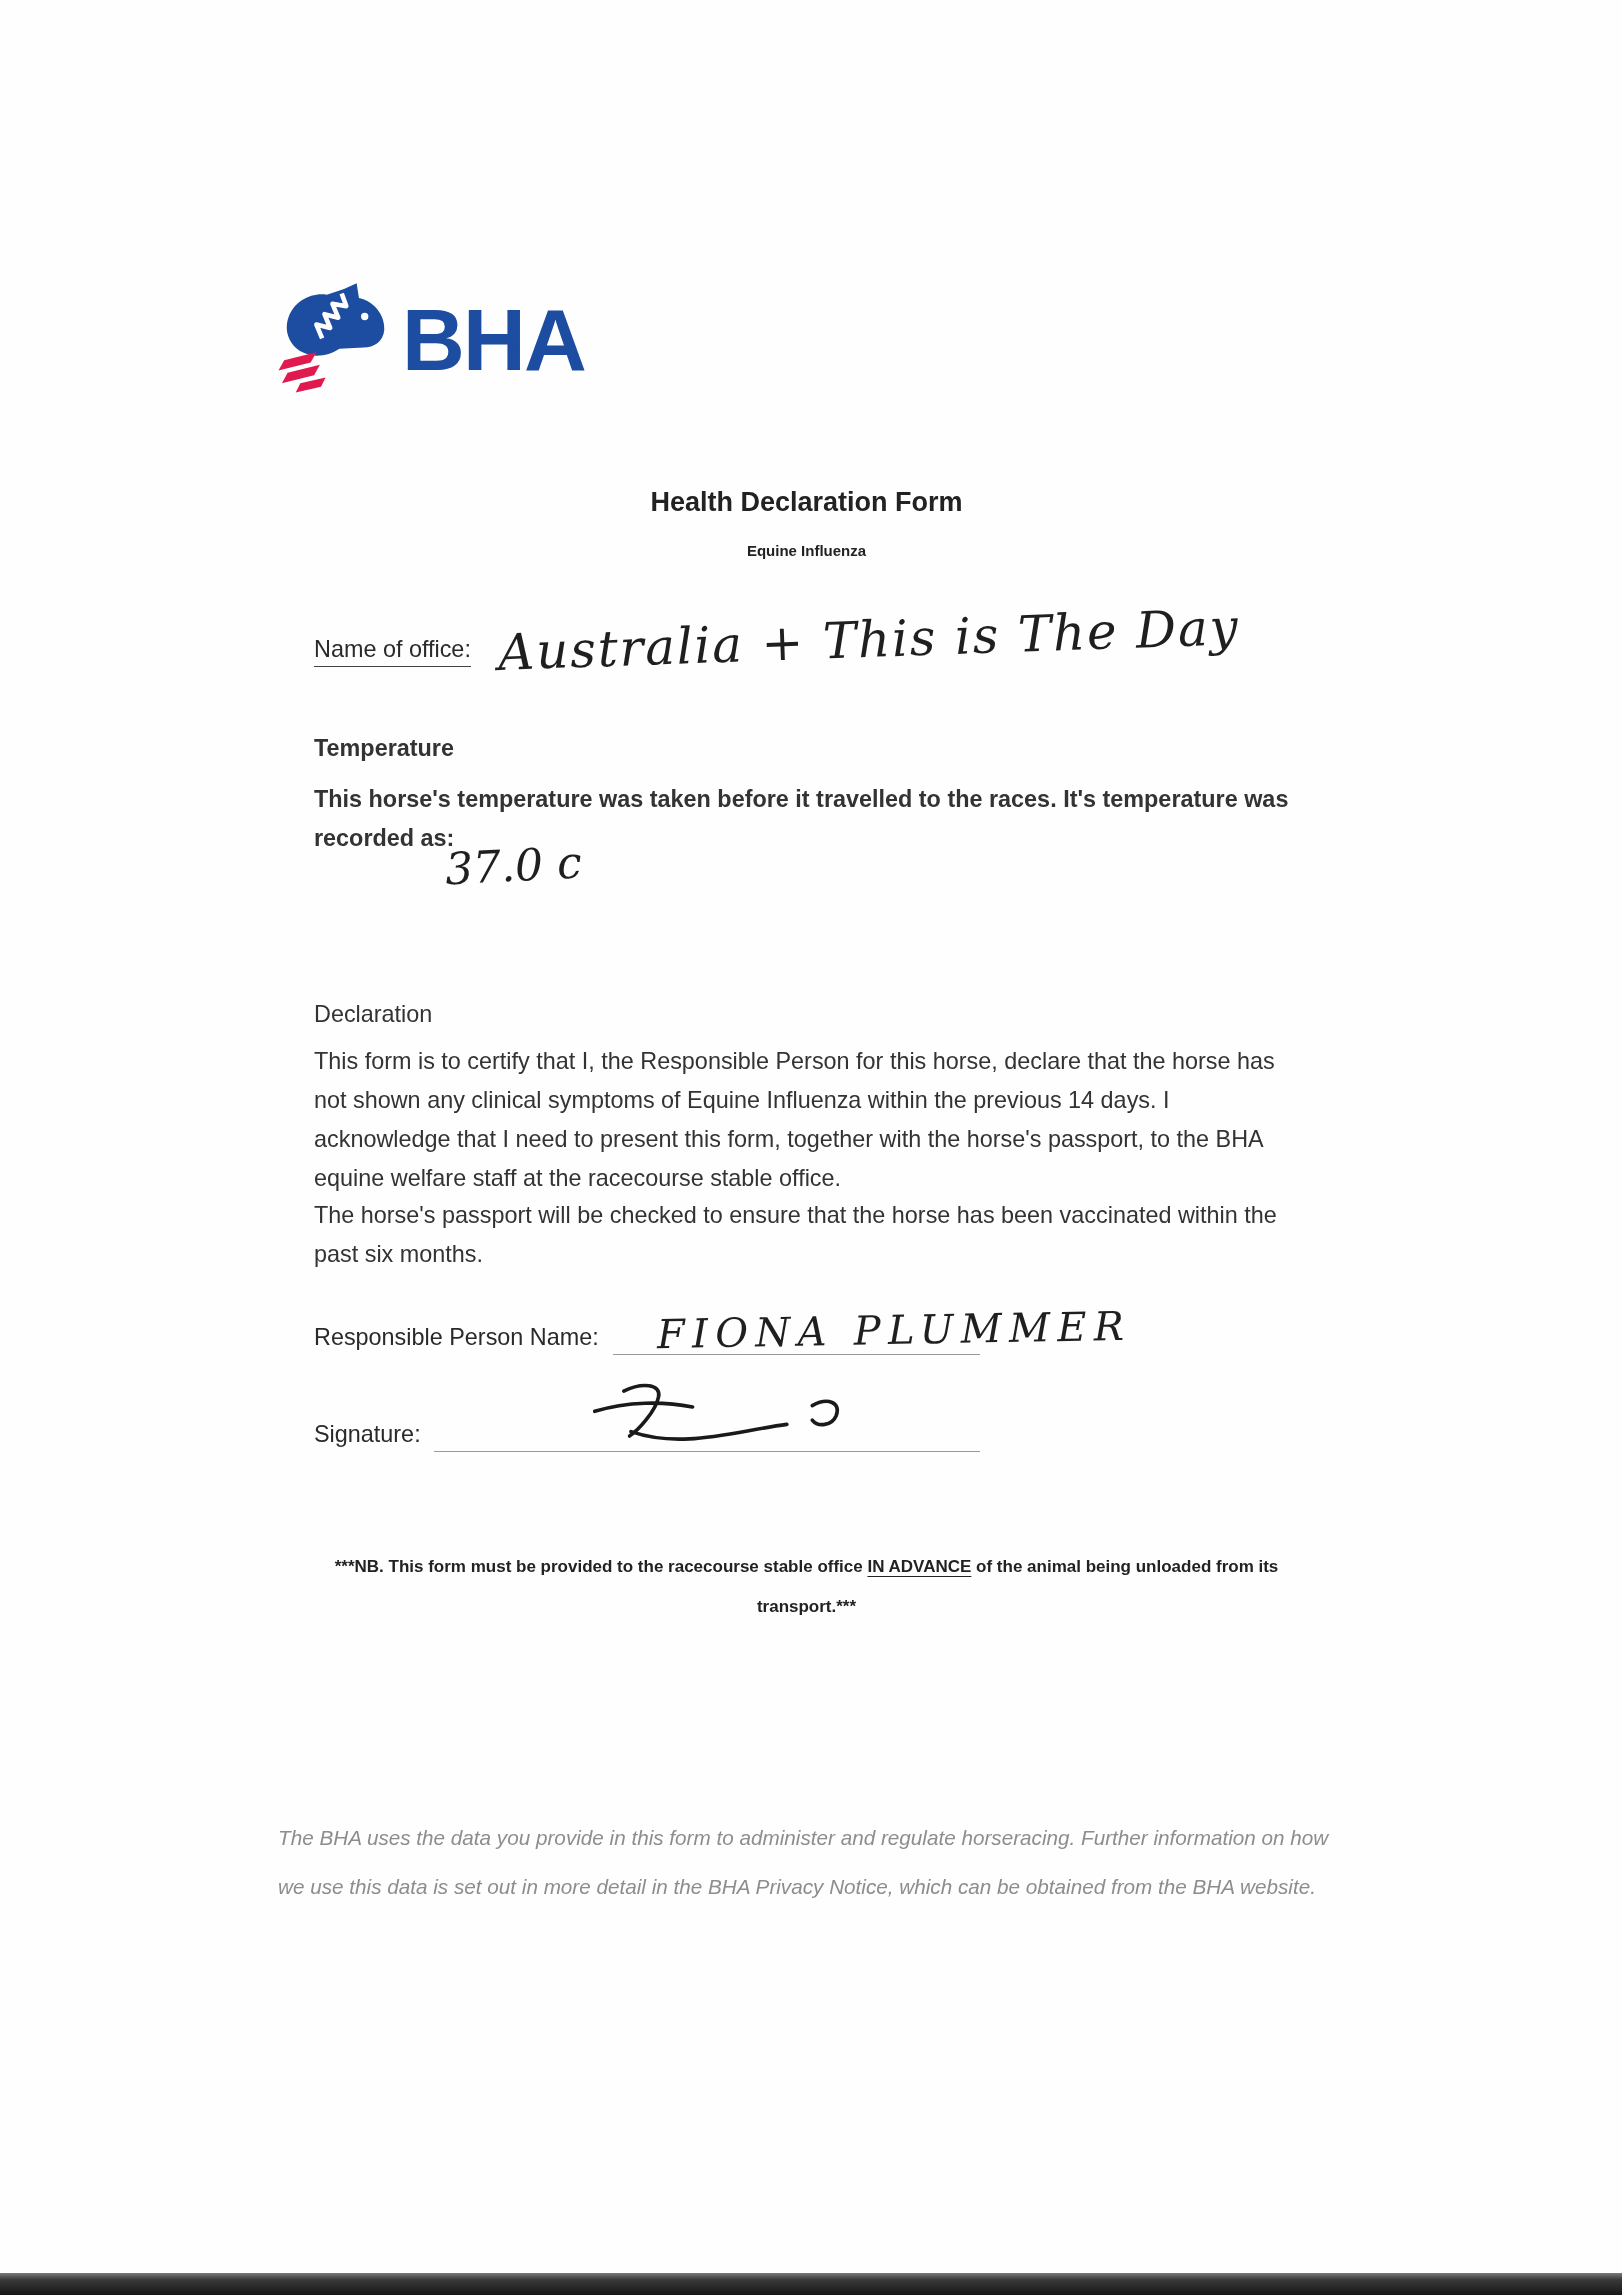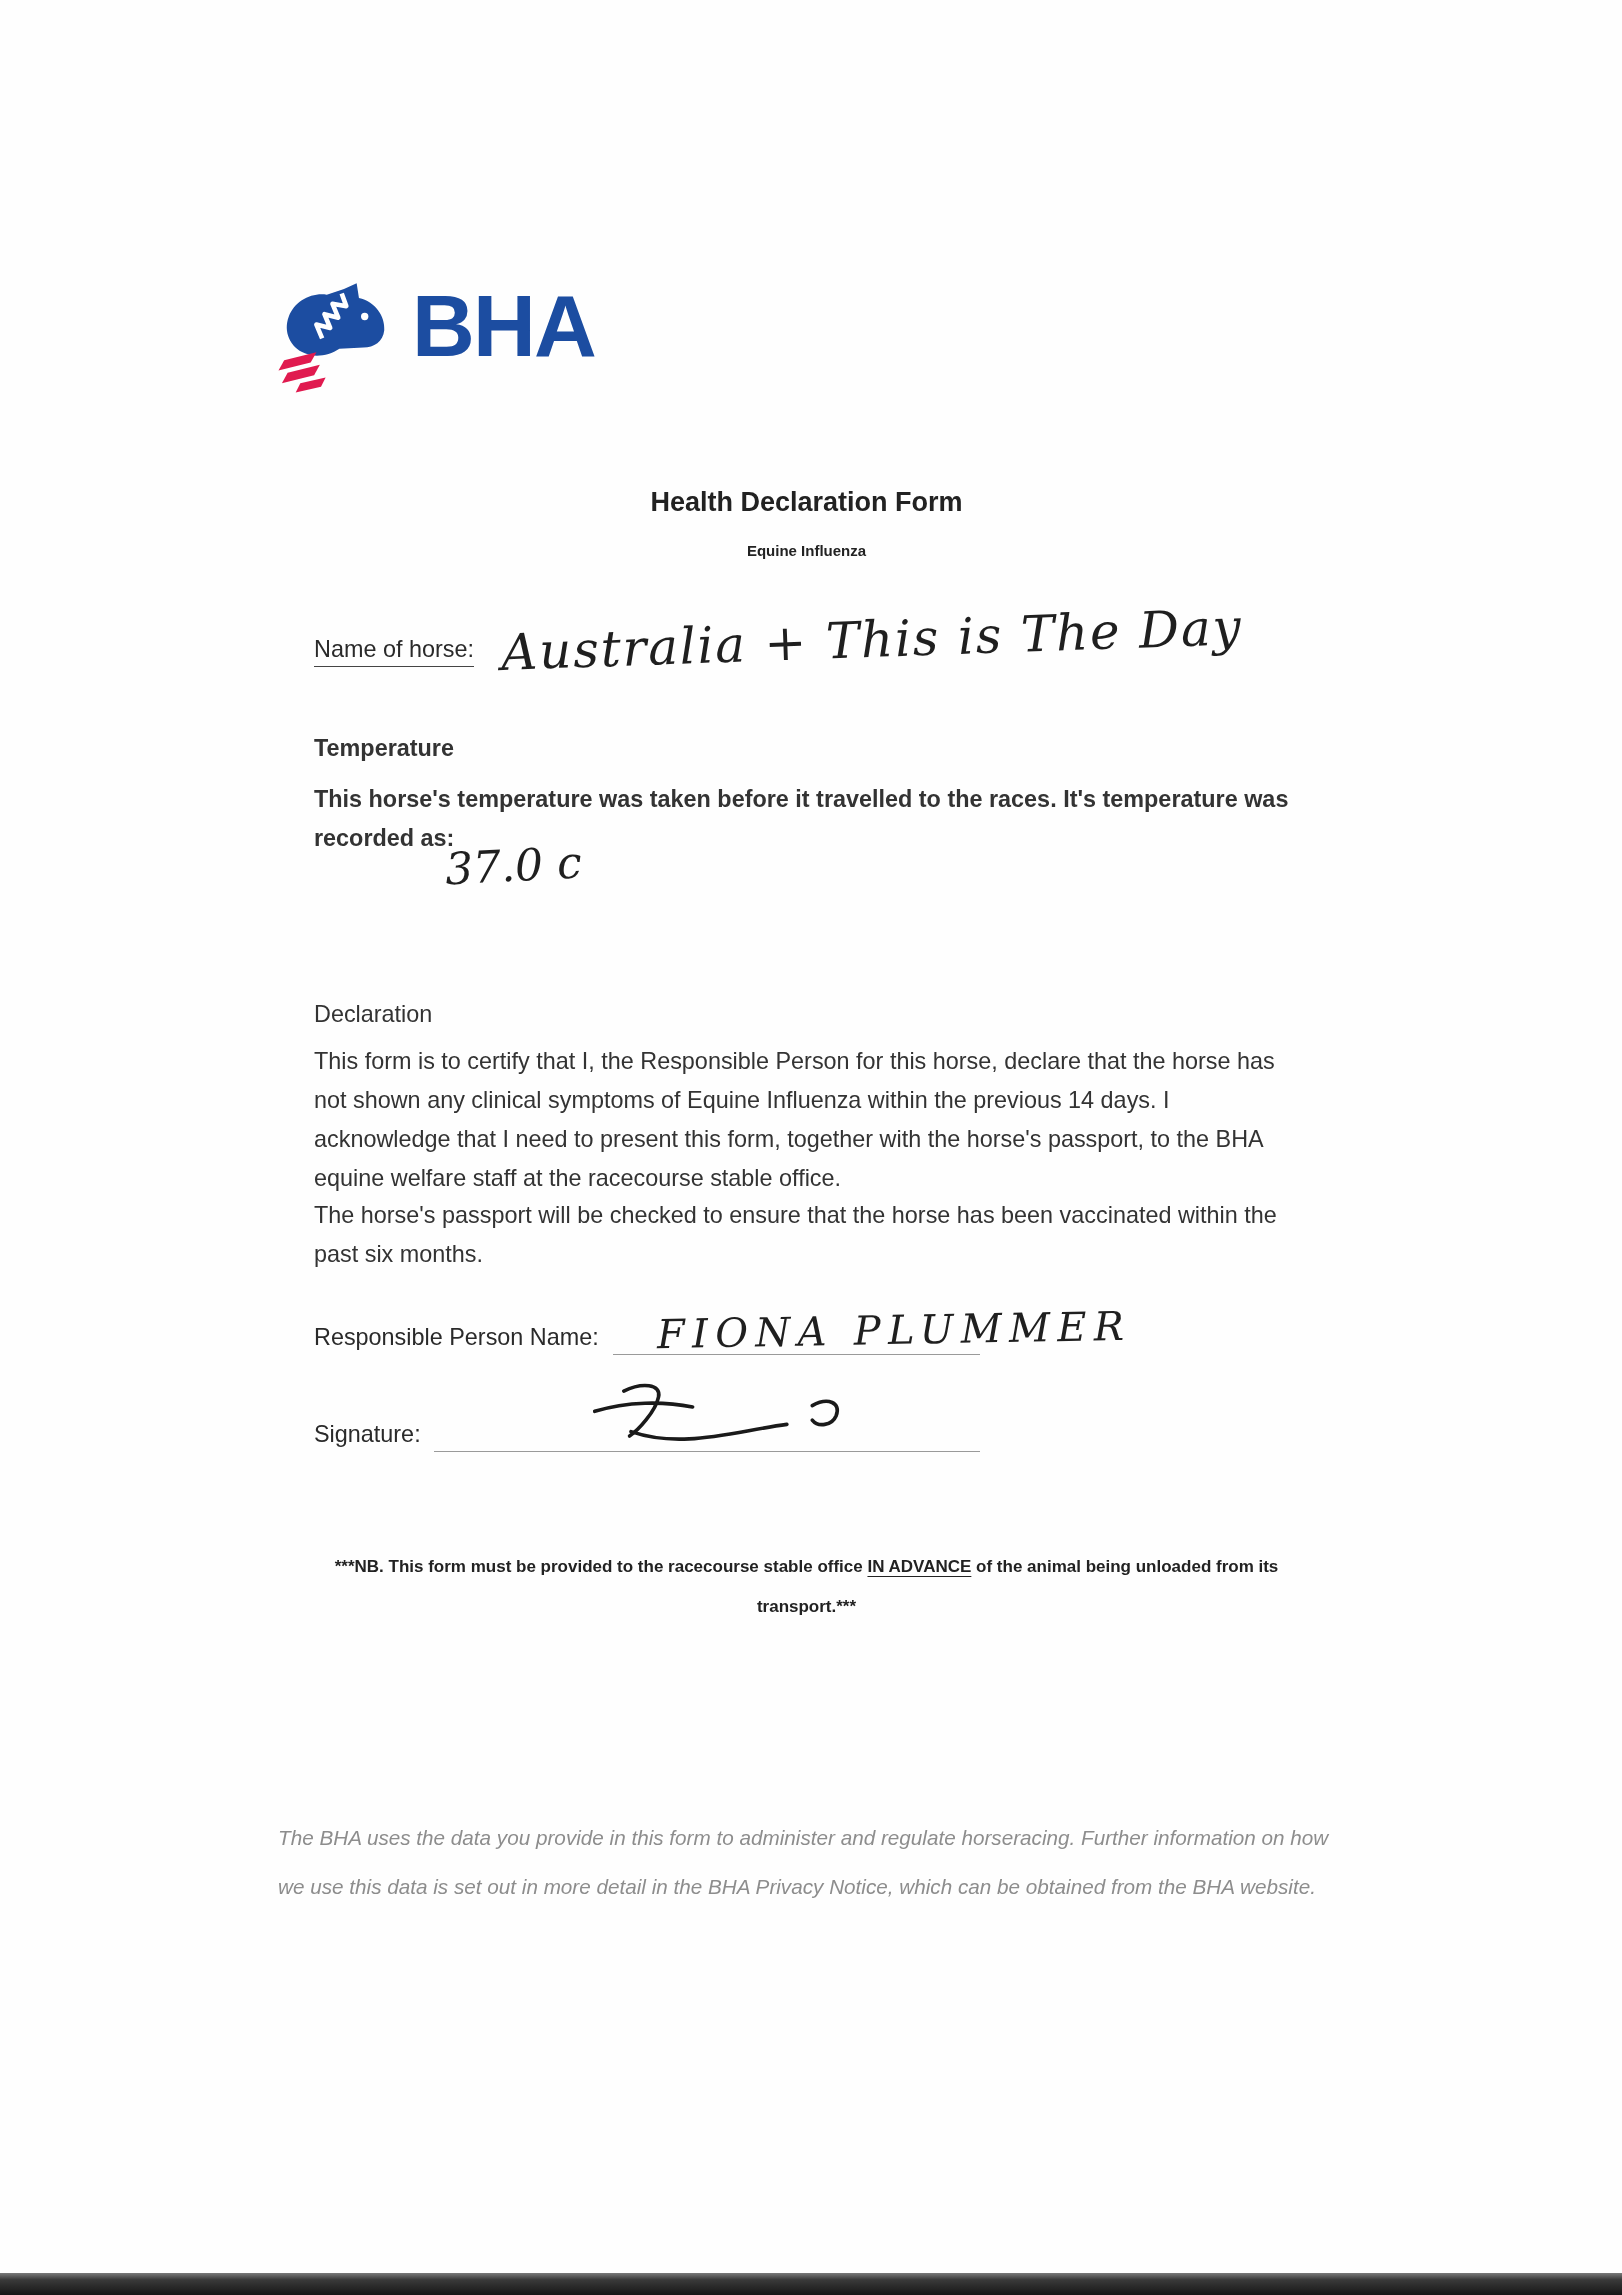--- a/index.html
+++ b/index.html
@@ -10,21 +10,21 @@
     background: #fefefe;
     font-family: "Liberation Sans", sans-serif;
     color: #2e2e2e;
     overflow: hidden;
   }
 
   
   .logo {
     position: absolute;
     left: 275px; top: 282px;
-    display: flex; align-items: flex-start; gap: 22px;
+    display: flex; align-items: center; gap: 12px;
   }
   .logo svg { width: 115px; height: 115px; display: block; }
   .logo-text {
     font-size: 87px;
     font-weight: 700;
     color: #1c4da1;
     letter-spacing: -1.8px;
     line-height: 1;
   }
 
@@ -147,21 +147,21 @@
       <path fill="#e01a4f" d="M11,79 L39,72 L34,81 L6,88 Z"></path>
       <path fill="#e01a4f" d="M22,88 L44,83 L40,91 L18,96 Z"></path>
     </svg>
     <span class="logo-text">BHA</span>
   </div>
 
   <div class="title-block form-title" style="position:absolute;">Health Declaration Form</div>
   <div class="title-block form-subtitle" style="position:absolute;">Equine Influenza</div>
 
   <div class="horse-row">
-    <span class="horse-label">Name of horse:</span>
+    <span class="horse-label">Name of office:</span>
     <span class="horse-value handwriting">Australia + This is The Day</span>
   </div>
 
   <div class="temp-heading section-heading">Temperature</div>
   <div class="temp-body body-text">This horse's temperature was taken before it travelled to the races. It's temperature was recorded as:</div>
   <div class="temp-value handwriting">37.0 c</div>
 
   <div class="decl-heading section-heading">Declaration</div>
   <div class="decl-para1 body-text">This form is to certify that I, the Responsible Person for this horse, declare that the horse has not shown any clinical symptoms of Equine Influenza within the previous 14 days. I acknowledge that I need to present this form, together with the horse's passport, to the BHA equine welfare staff at the racecourse stable office.</div>
   <div class="decl-para2 body-text">The horse's passport will be checked to ensure that the horse has been vaccinated within the past six months.</div>

